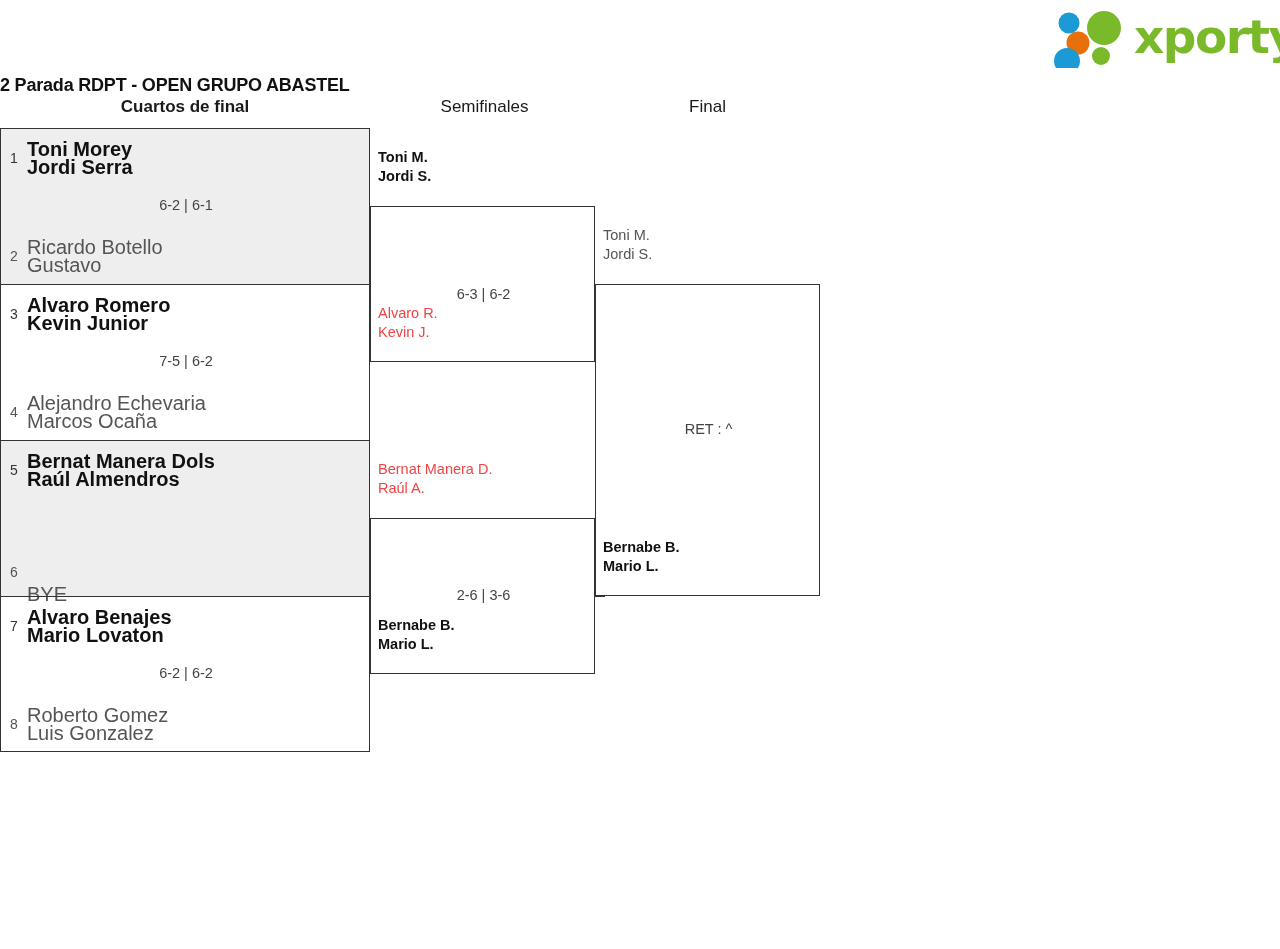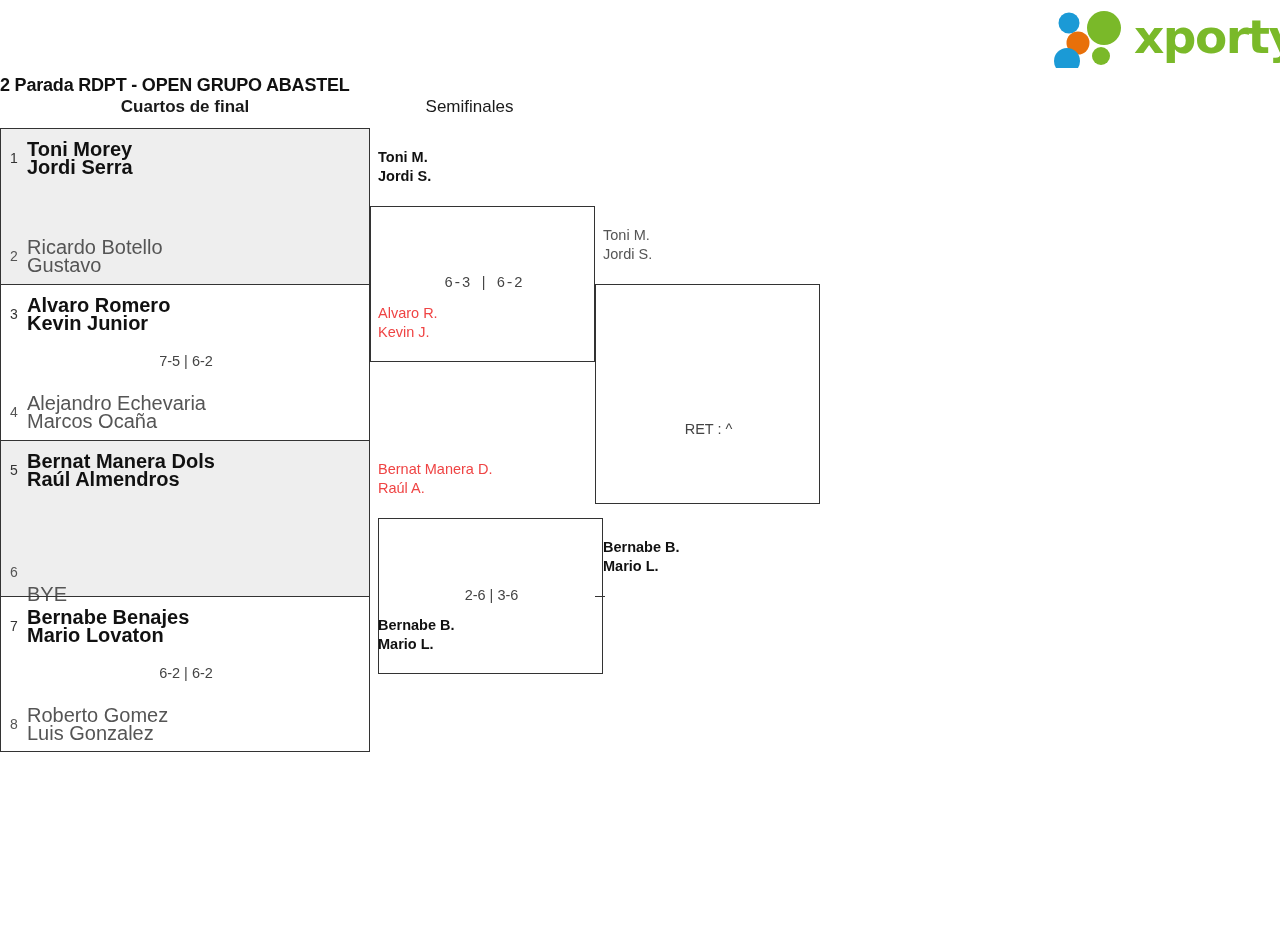--- a/index.html
+++ b/index.html
@@ -46,21 +46,21 @@
   }
 
   
   .round-header {
     position: absolute; top: 96px;
     font-size: 17px; font-weight: 400;
     color: #1a1a1a; text-align: center;
     line-height: 22px;
   }
   #round-header-0 { left: 0px;   width: 370px; font-weight: bold; }
-  #round-header-1 { left: 357px; width: 225px; }
+  #round-header-1 { left: 372px; width: 225px; }
   #round-header-2 { left: 595px; width: 225px; }
 
   
   #bracket {
     position: absolute; left: 0; top: 128px;
     width: 830px; height: 640px;
   }
 
   
   .qf-match {
@@ -160,30 +160,32 @@
       <circle cx="32" cy="37" r="11.5" fill="#e8700a"></circle>
       <circle cx="21" cy="55" r="13" fill="#1b9ad6"></circle>
       <circle cx="58" cy="22" r="17" fill="#7ab929"></circle>
       <circle cx="55" cy="50" r="9" fill="#7ab929"></circle>
     </svg>
     <div id="logo-text">xporty</div>
   </div>
 
   <div class="round-header" id="round-header-0">Cuartos de final</div>
   <div class="round-header" id="round-header-1">Semifinales</div>
+  <div class="round-header" id="round-header-2">Final</div>
 </div>
 
 <div id="bracket">
 
   <div class="qf-match shaded" style="top:0px;">
     <div class="qf-slot top">
       <span class="seed winner-seed">1</span>
       <span class="names winner">Toni Morey
 Jordi Serra</span>
     </div>
+    <div class="qf-score">6-2 | 6-1</div>
     <div class="qf-slot bottom">
       <span class="seed">2</span>
       <span class="names">Ricardo Botello
 Gustavo</span>
     </div>
   </div>
 
   <div class="qf-match" style="top:156px;">
     <div class="qf-slot top">
       <span class="seed winner-seed">3</span>
@@ -207,50 +209,50 @@
     <div class="qf-score"></div>
     <div class="qf-slot bottom" style="top:108px;">
       <span class="seed">6</span>
       <span class="names bye">BYE</span>
     </div>
   </div>
 
   <div class="qf-match last" style="top:468px;">
     <div class="qf-slot top">
       <span class="seed winner-seed">7</span>
-      <span class="names winner">Bernabe Benajes
+      <span class="names winner">Alvaro Benajes
 Mario Lovaton</span>
     </div>
     <div class="qf-score">6-2 | 6-2</div>
     <div class="qf-slot bottom">
       <span class="seed">8</span>
       <span class="names">Roberto Gomez
 Luis Gonzalez</span>
     </div>
   </div>
 
   <div class="sf-box" style="left:370px; top:78px; height:156px;">
-    <div class="sf-score" style="left:0; top:66px;font-family:Liberation Mono, monospace;">6-3 | 6-2</div>
+    <div class="sf-score" style="left:0; top:77px;">6-3 | 6-2</div>
   </div>
   <div class="sf-names winner" style="left:378px; top:20px;">Toni M.
 Jordi S.</div>
   <div class="sf-names" style="left:378px; top:176px;">Alvaro R.
 Kevin J.</div>
   <div class="connector" style="left:595px; top:156px; width:10px;"></div>
 
-  <div class="sf-box" style="left:378px; top:390px; height:156px;">
+  <div class="sf-box" style="left:370px; top:390px; height:156px;">
     <div class="sf-score" style="left:0; top:66px;">2-6 | 3-6</div>
   </div>
   <div class="sf-names" style="left:378px; top:332px;">Bernat Manera D.
 Raúl A.</div>
   <div class="sf-names winner" style="left:378px; top:488px;">Bernabe B.
 Mario L.</div>
   <div class="connector" style="left:595px; top:468px; width:10px;"></div>
 
-  <div class="final-box" style="left:595px; top:156px; width:225px; height:220px;">
+  <div class="final-box" style="left:595px; top:156px; width:225px; height:312px;">
     <div class="final-score" style="left:0; top:134px; width:225px;">RET : ^</div>
   </div>
   <div class="final-names" style="left:603px; top:98px;">Toni M.
 Jordi S.</div>
   <div class="final-names winner" style="left:603px; top:410px;">Bernabe B.
 Mario L.</div>
 
 </div>
 
 </body></html>

